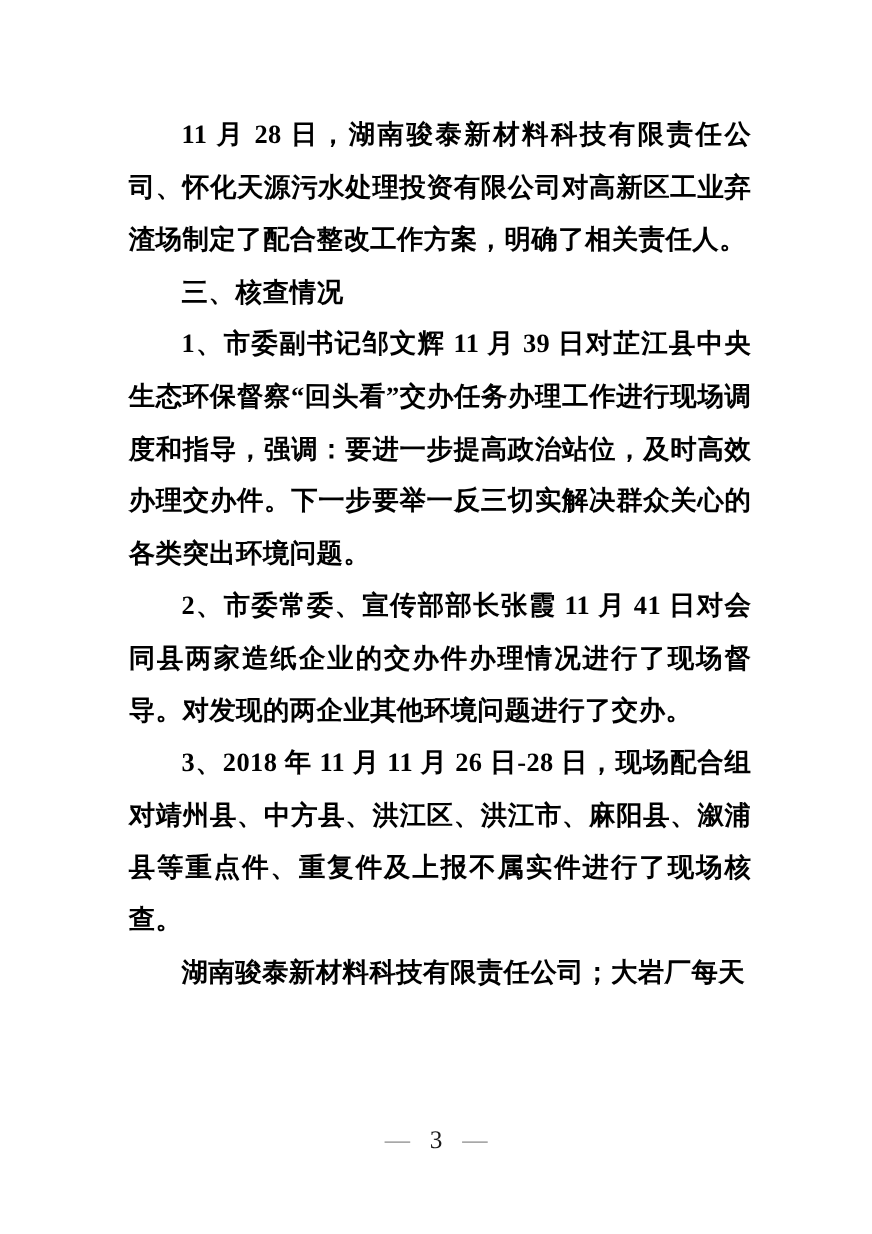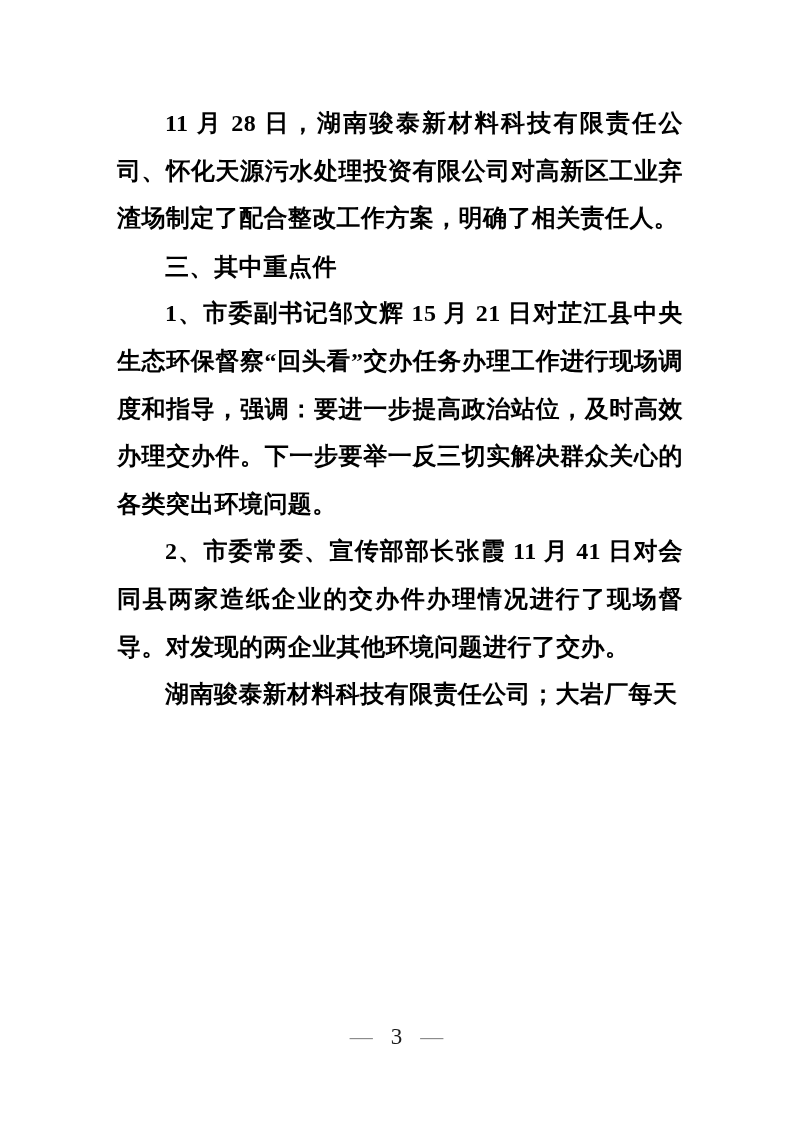--- a/index.html
+++ b/index.html
@@ -61,21 +61,22 @@
   .footer .pageno {
     color: #1a1a1a;
   }
 </style>
 </head>
 <body>
 
 <div class="page">
   <div class="content">
     <p class="body-para">11 月 28 日，湖南骏泰新材料科技有限责任公司、怀化天源污水处理投资有限公司对高新区工业弃渣场制定了配合整改工作方案，明确了相关责任人。</p>
-    <h3 class="section-heading">三、其中重点件</h3>
-    <p class="body-para">1、市委副书记邹文辉 15 月 21 日对芷江县中央生态环保督察“回头看”交办任务办理工作进行现场调度和指导，强调：要进一步提高政治站位，及时高效办理交办件。下一步要举一反三切实解决群众关心的各类突出环境问题。</p>
+    <h3 class="section-heading">三、核查情况</h3>
+    <p class="body-para">1、市委副书记邹文辉 11 月 39 日对芷江县中央生态环保督察“回头看”交办任务办理工作进行现场调度和指导，强调：要进一步提高政治站位，及时高效办理交办件。下一步要举一反三切实解决群众关心的各类突出环境问题。</p>
     <p class="body-para">2、市委常委、宣传部部长张霞 11 月 41 日对会同县两家造纸企业的交办件办理情况进行了现场督导。对发现的两企业其他环境问题进行了交办。</p>
+    <p class="body-para">3、2018 年 11 月 11 月 26 日-28 日，现场配合组对靖州县、中方县、洪江区、洪江市、麻阳县、溆浦县等重点件、重复件及上报不属实件进行了现场核查。</p>
     <p class="body-para">湖南骏泰新材料科技有限责任公司；大岩厂每天</p>
   </div>
   <div class="footer">
     <span class="dash dash-left">—</span><span class="pageno">3</span><span class="dash dash-right">—</span>
   </div>
 </div>
 
 </body></html>

